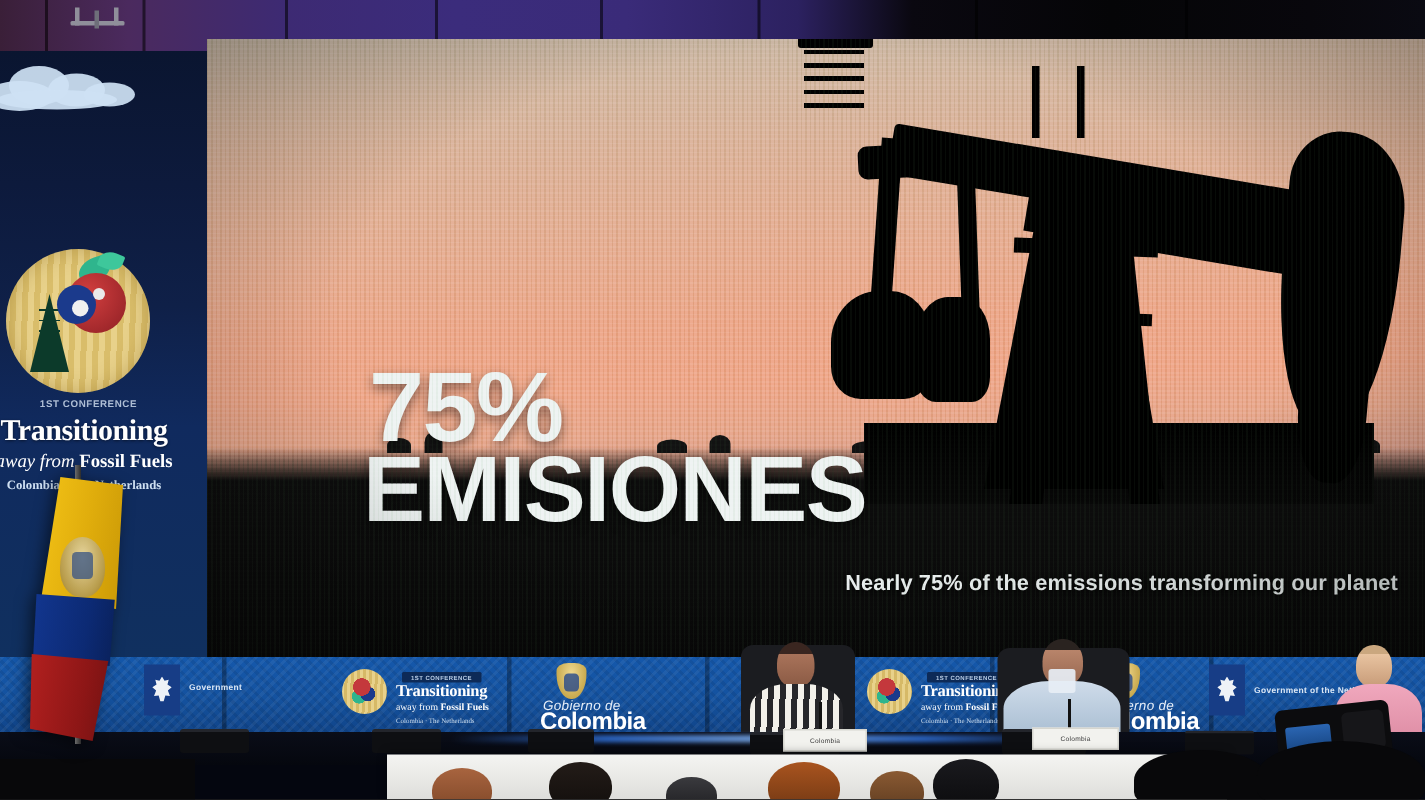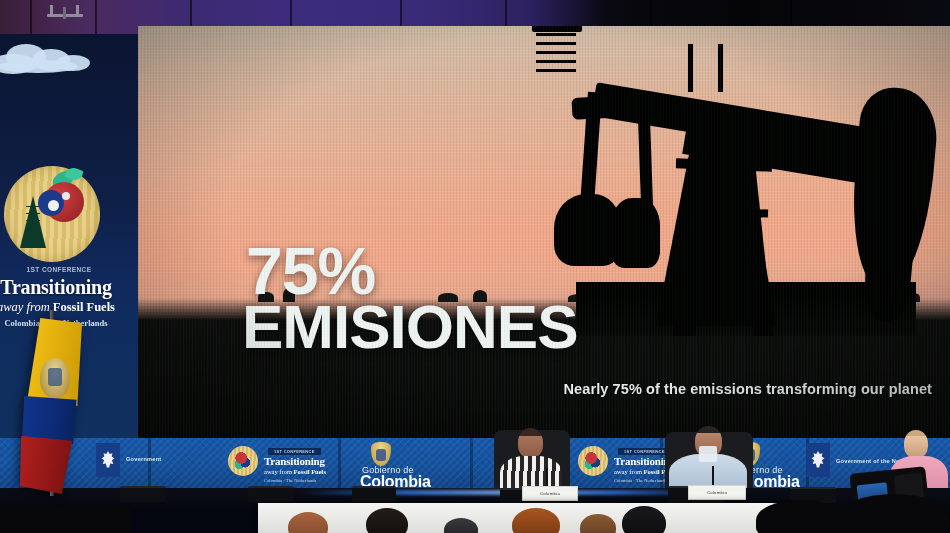--- a/index.html
+++ b/index.html
@@ -200,21 +200,21 @@
     font-weight:700;font-size:11px;letter-spacing:-.2px;}
   .mt-s{position:absolute;color:#fff;font-family:"Liberation Serif",serif;font-size:6.5px;}
   .mt-s b{color:#fff;}
   .mt-c{position:absolute;color:#cadcef;font-family:"Liberation Serif",serif;font-size:4.6px;}
 
   .col-shield{position:absolute;width:20px;height:24px;
     background:radial-gradient(ellipse at 50% 30%,#f0d98f,#c8a94e 70%,#8d7431);
     border-radius:40% 40% 48% 48%/22% 22% 70% 70%;}
   .col-shield:after{content:"";position:absolute;left:5px;top:7px;width:10px;height:12px;
     background:#27488b;border-radius:3px;opacity:.8;}
-  .col-g{position:absolute;color:#e6eef8;font-size:9px;letter-spacing:.2px;}
+  .col-g{position:absolute;color:#e6eef8;font-size:9px;letter-spacing:.2px;font-style:italic;}
   .col-c{position:absolute;color:#ffffff;font-size:16px;font-weight:700;letter-spacing:-.3px;}
   .col-bar{position:absolute;width:34px;height:3px;
     background:linear-gradient(90deg,#f5c518 33%,#12368f 33% 66%,#b2201f 66%);}
 
   
   .panelTable{position:absolute;left:0;top:488px;width:950px;height:22px;
     background:linear-gradient(180deg,#0a0d18 0%,#05070e 100%);}
   .glowstrip{position:absolute;left:300px;top:490px;width:420px;height:5px;
     background:linear-gradient(90deg,rgba(20,60,160,0),#2f6fd6 25%,#7fb0f0 50%,#2f6fd6 75%,rgba(20,60,160,0));
     filter:blur(1.4px);opacity:.85;}

